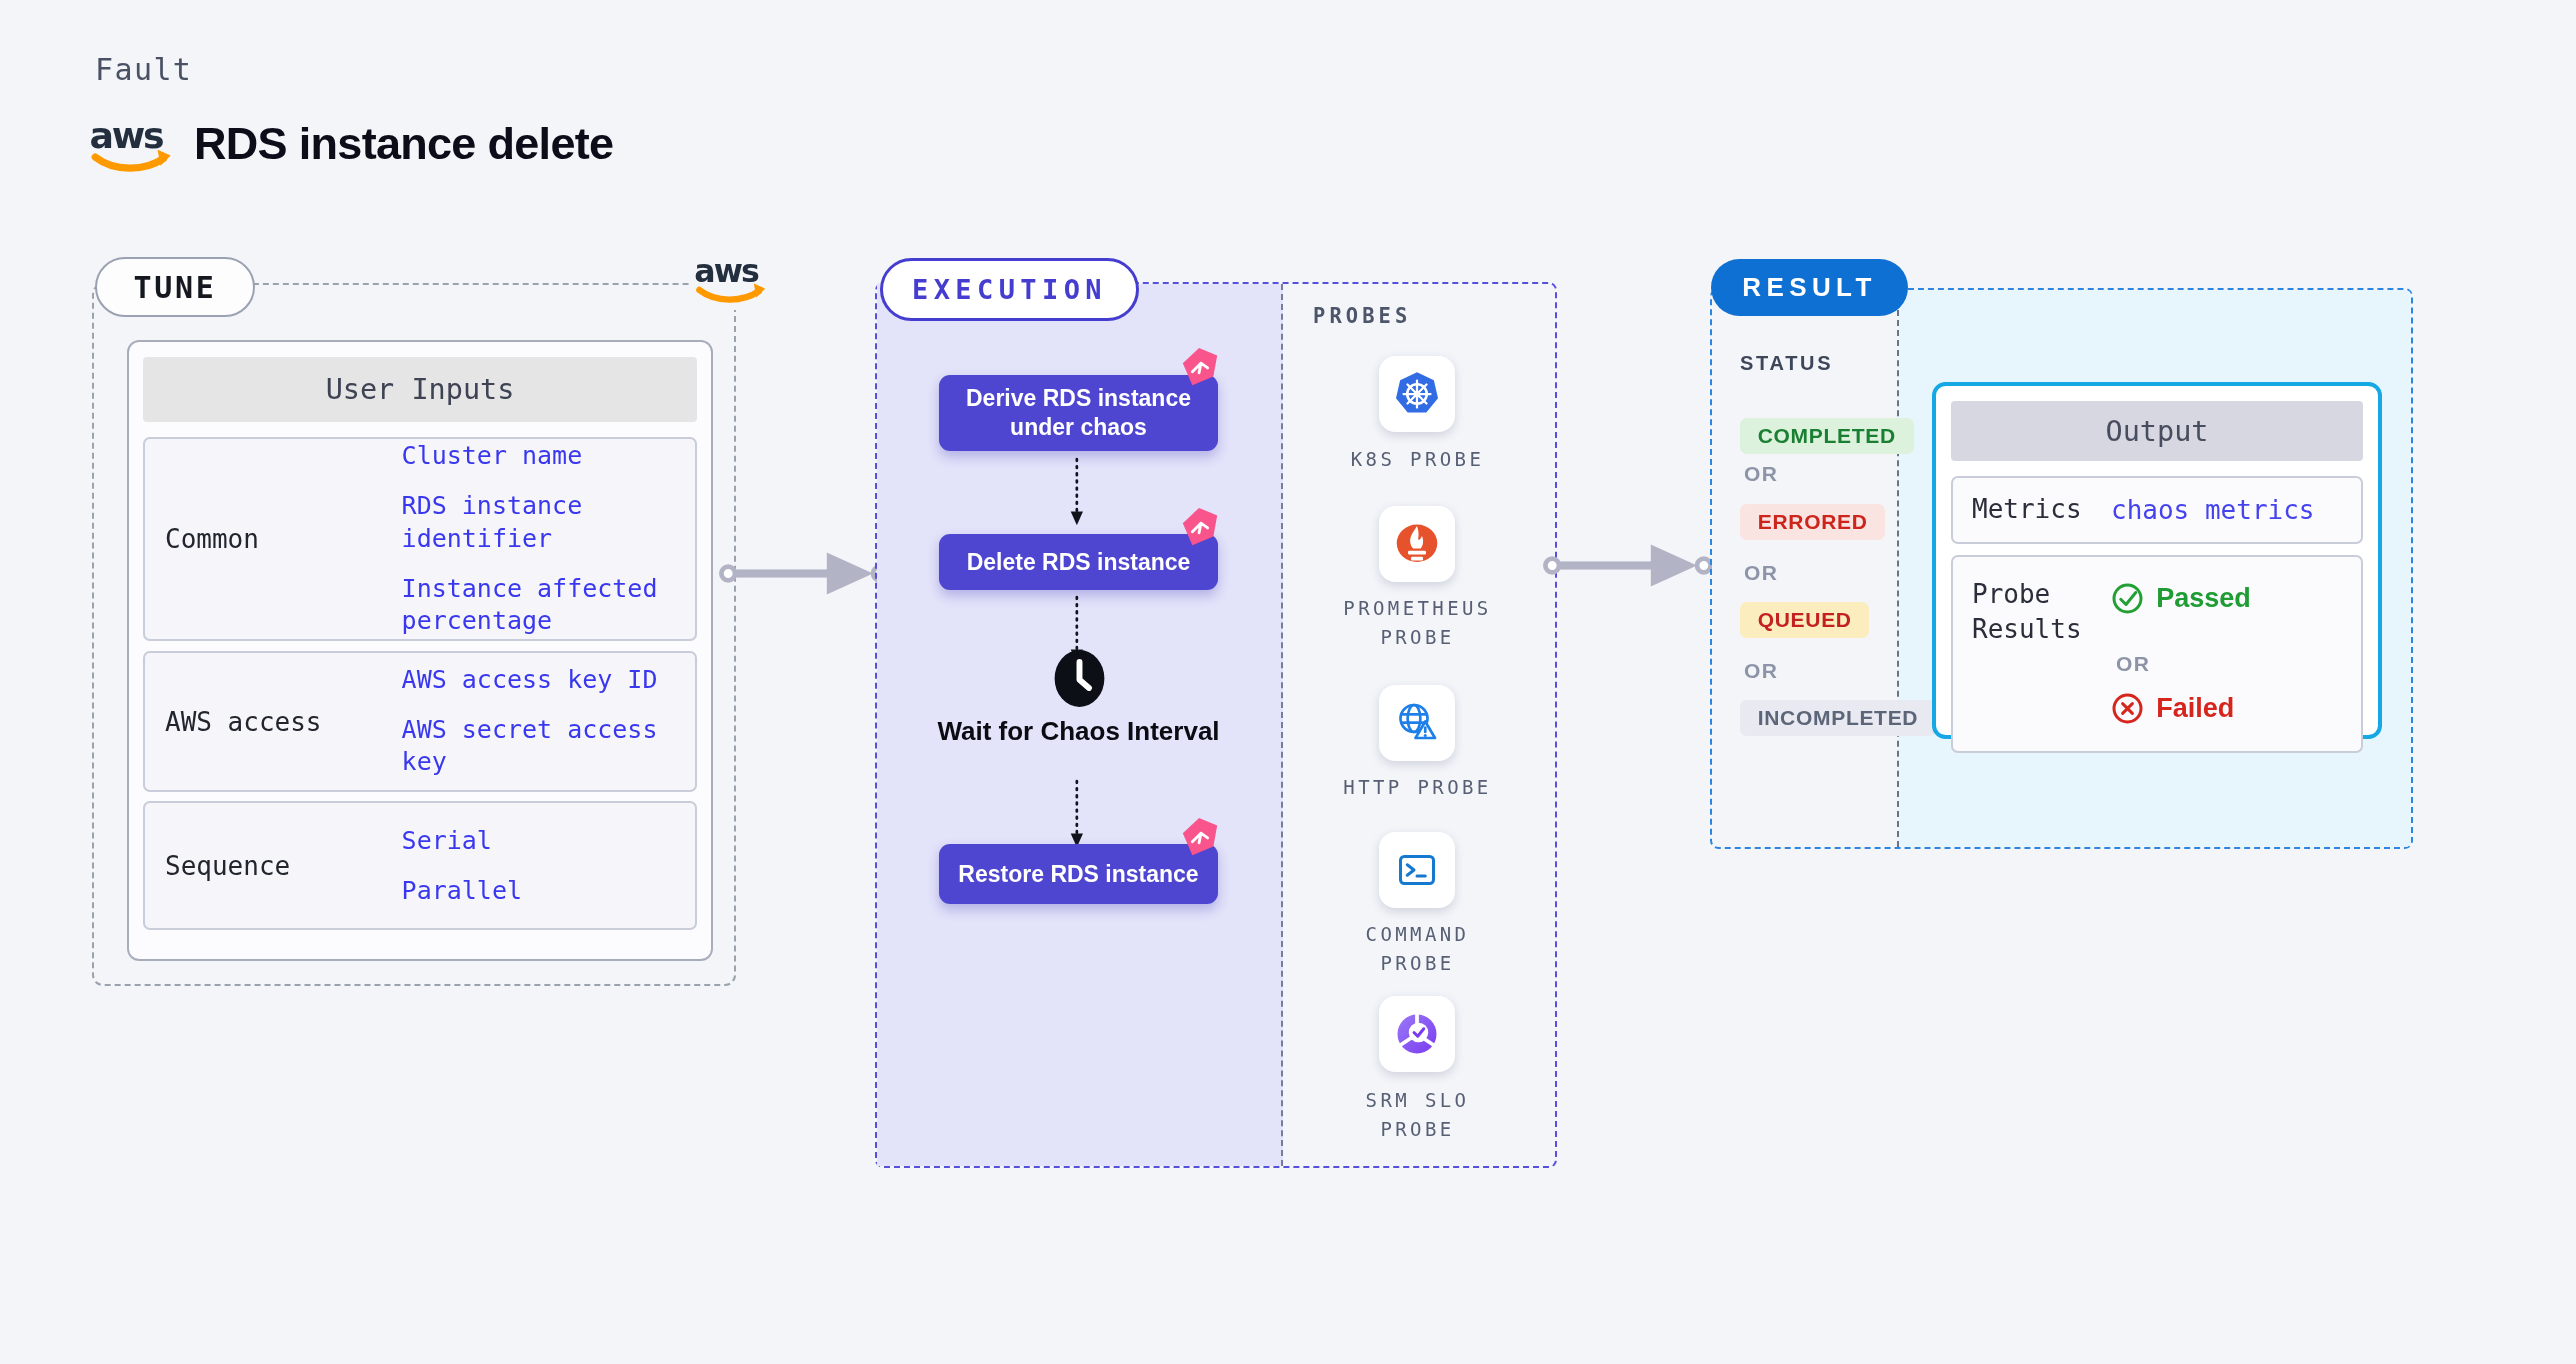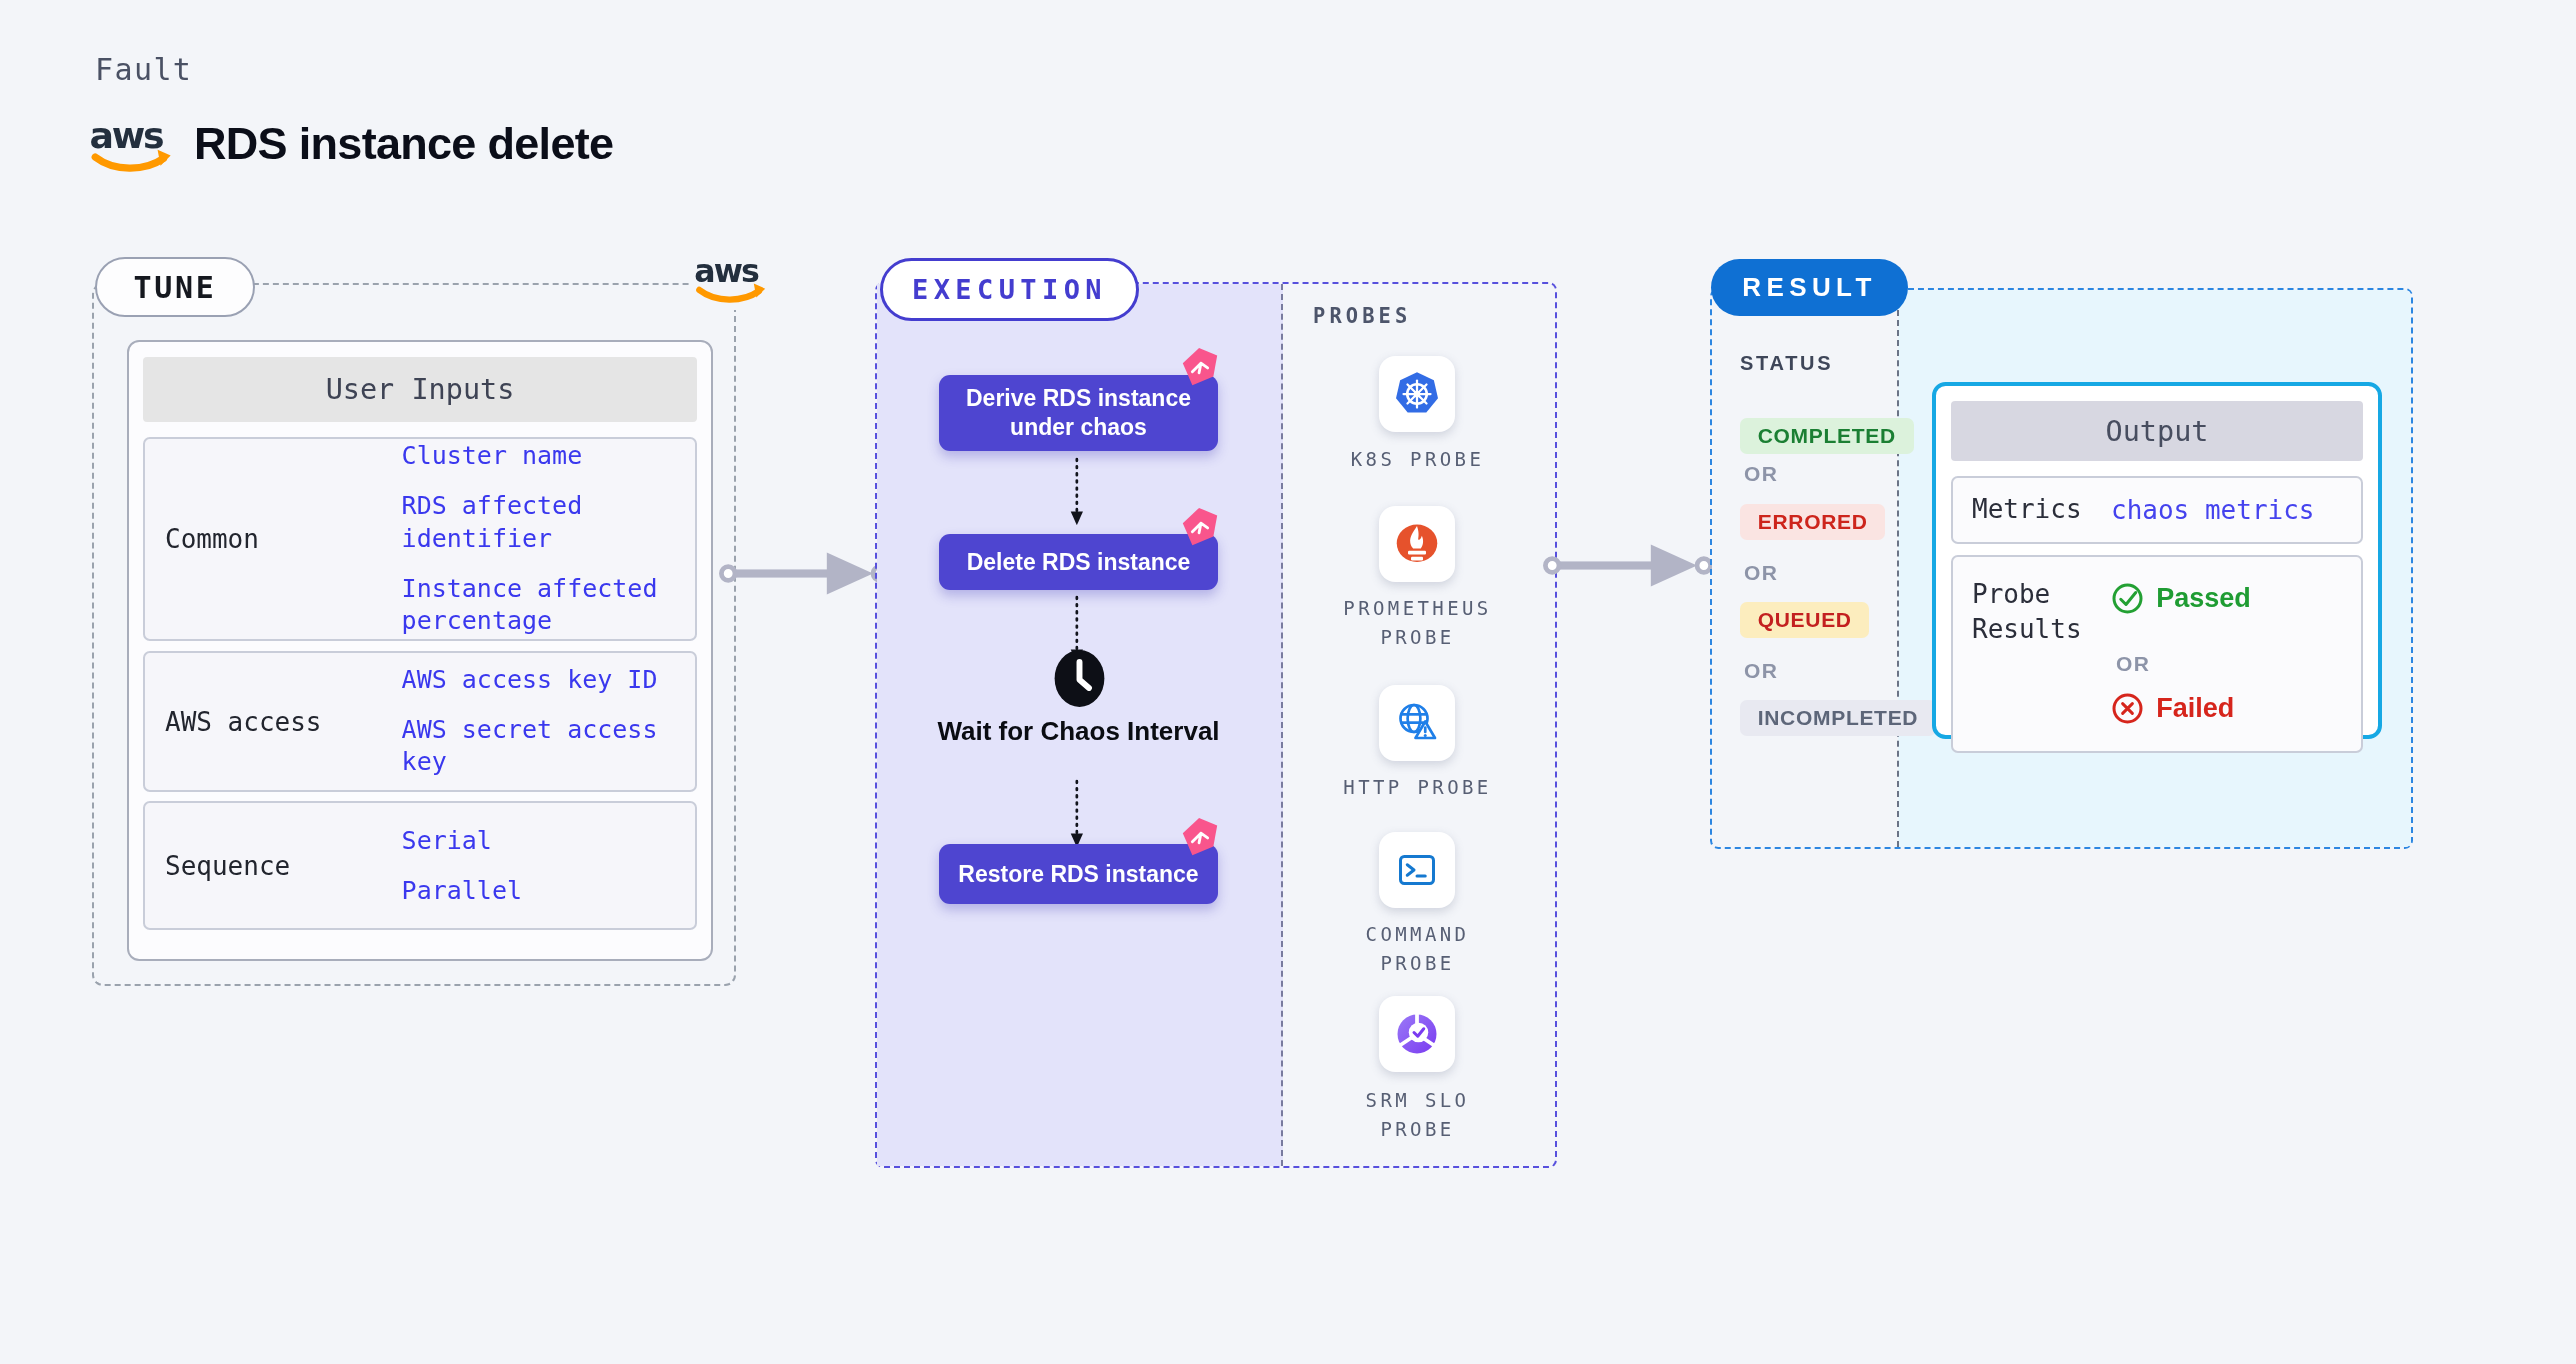--- a/index.html
+++ b/index.html
@@ -190,21 +190,21 @@
       </svg>
   </div>
 
   <div class="abs ui-card">
     <div class="abs ui-head">User Inputs</div>
 
     <div class="abs ui-row" style="top:95px;height:200px;">
       <div class="row-label">Common</div>
       <div class="row-vals">
         <div class="link">Cluster name</div>
-        <div class="link">RDS affected identifier</div>
+        <div class="link">RDS instance identifier</div>
         <div class="link">Instance affected percentage</div>
       </div>
     </div>
 
     <div class="abs ui-row" style="top:309px;height:137px;">
       <div class="row-label">AWS access</div>
       <div class="row-vals">
         <div class="link">AWS access key ID</div>
         <div class="link">AWS secret access key</div>
       </div>

